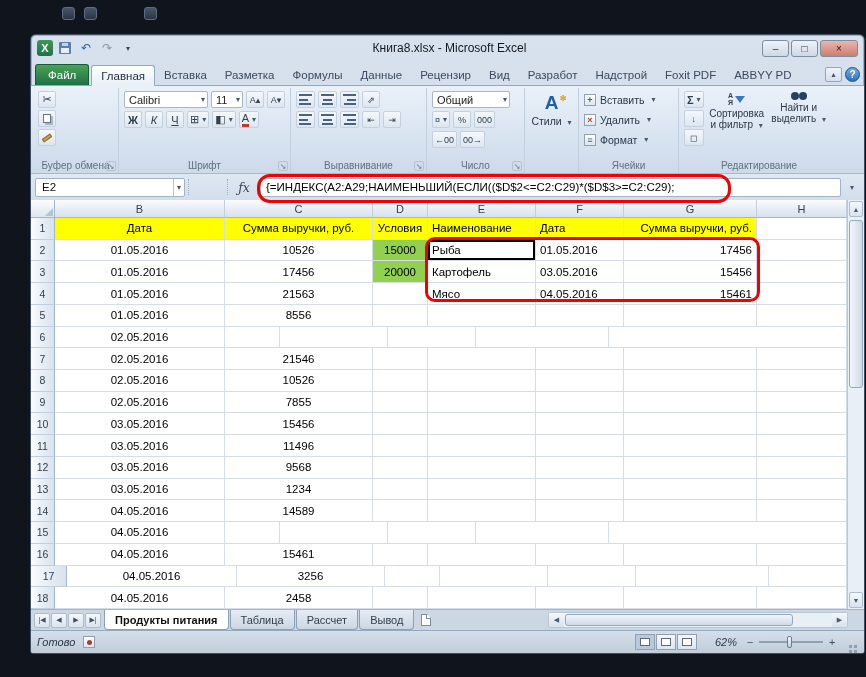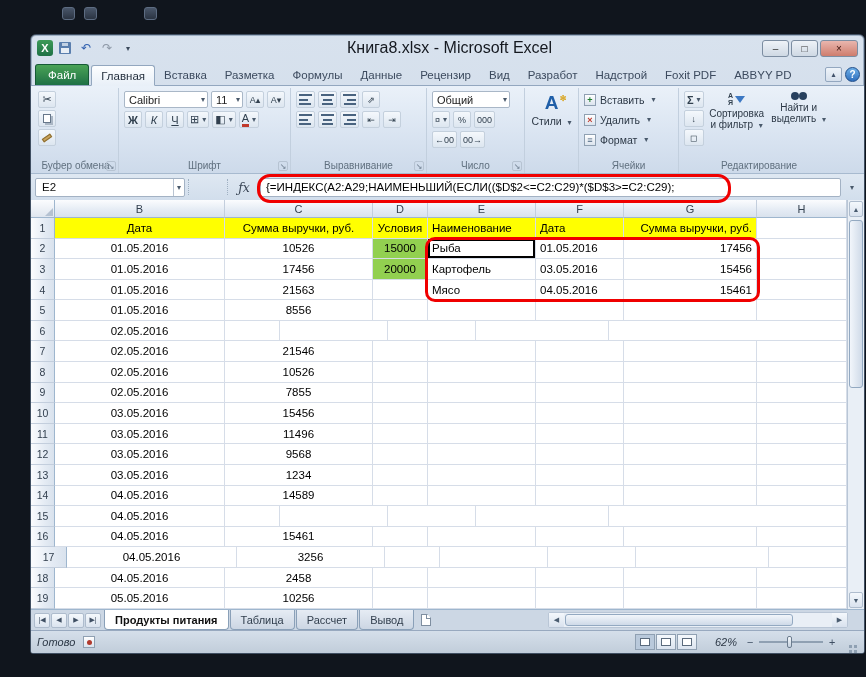--- a/index.html
+++ b/index.html
@@ -20,21 +20,21 @@
   .titlebar { height:26px; display:flex; align-items:center; padding:0 6px; gap:3px; }
   .xlogo { width:16px; height:16px; border-radius:3px; background:linear-gradient(#3d9a57,#1e7145);
            color:#fff; font-size:11px; font-weight:bold; display:flex; align-items:center; justify-content:center; }
   .qbtn { width:18px; height:17px; display:flex; align-items:center; justify-content:center;
           font-size:12px; color:#2f5fae; border-radius:2px; }
   .saveic { width:12px; height:12px; background:#5b7fae; border-radius:1px; position:relative; }
   .saveic::after { content:""; position:absolute; left:2px; bottom:1px; width:8px; height:5px; background:#e8eef5; }
   .saveic::before { content:""; position:absolute; left:3px; top:1px; width:6px; height:3px; background:#c3d2e4; }
   .qredo { color:#8d98a6; }
   .qcaret { font-size:8px; color:#3c4a5c; }
-  .title { flex:1; text-align:center; font-size:16px; color:#14181f; white-space:nowrap; overflow:hidden; }
+  .title { flex:1; text-align:center; font-size:12px; color:#14181f; white-space:nowrap; overflow:hidden; }
   .winbtns { display:flex; gap:2px; }
   .wbtn { height:17px; min-width:27px; display:flex; align-items:center; justify-content:center;
           border:1px solid #7c8da1; border-radius:3px; background:linear-gradient(#eef2f7,#cfd9e4);
           font-size:10px; color:#333; }
   .wbtn.close { min-width:38px; background:linear-gradient(#e9b6ae,#cf7d6d); color:#3a1410; }
 
   
   .tabstrip { height:25px; display:flex; align-items:flex-end; padding:0 4px; border-bottom:1px solid #93a7bf; }
   .filetab { height:21px; padding:0 12px; margin-right:2px; display:flex; align-items:center;
              color:#fff; font-size:11.5px; border-radius:3px 3px 0 0;
@@ -635,30 +635,20 @@
           <div class="grow">
             <div class="rn" style="width: 24px;">18</div>
             <div class="cell ac" style="width: 170px;">04.05.2016</div>
             <div class="cell ac" style="width: 148px;">2458</div>
             <div class="cell ac" style="width: 55px;"></div>
             <div class="cell al" style="width: 108px;"></div>
             <div class="cell al" style="width: 88px;"></div>
             <div class="cell ar" style="width: 133px;"></div>
             <div class="cell al" style="flex: 1 1 0%;"></div>
           </div>
-          <div class="grow">
-            <div class="rn" style="width: 24px;">19</div>
-            <div class="cell ac" style="width: 170px;">05.05.2016</div>
-            <div class="cell ac" style="width: 148px;">10256</div>
-            <div class="cell ac" style="width: 55px;"></div>
-            <div class="cell al" style="width: 108px;"></div>
-            <div class="cell al" style="width: 88px;"></div>
-            <div class="cell ar" style="width: 133px;"></div>
-            <div class="cell al" style="flex: 1 1 0%;"></div>
-          </div>
         </div>
     </div>
     <div class="vscroll">
       <div class="varrow">▲</div>
       <div class="vtrack">
           <div class="vthumb"></div>
         </div>
       <div class="varrow">▼</div>
     </div>
   </div>

